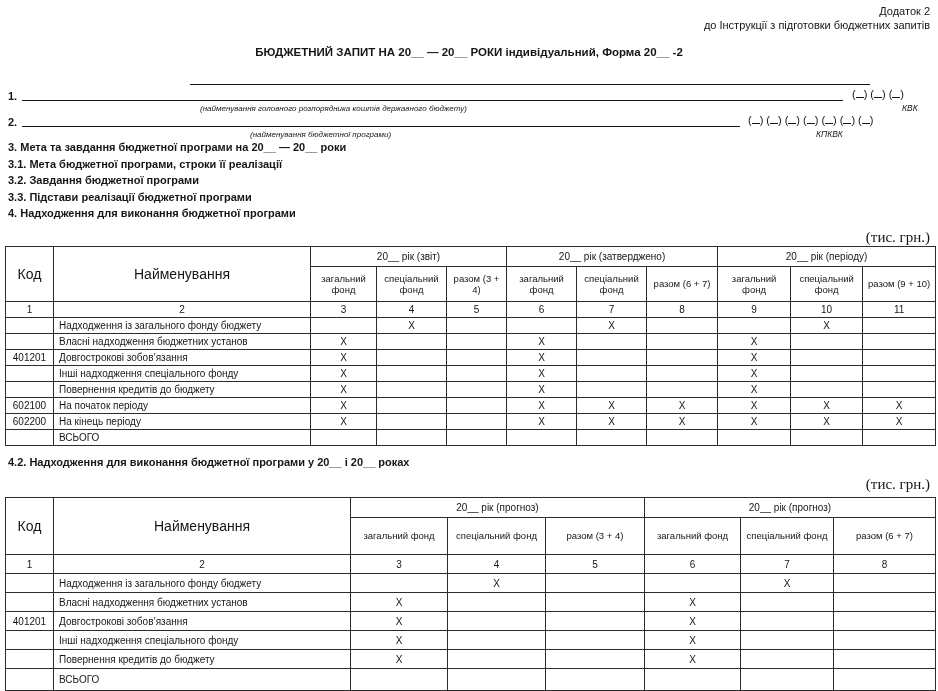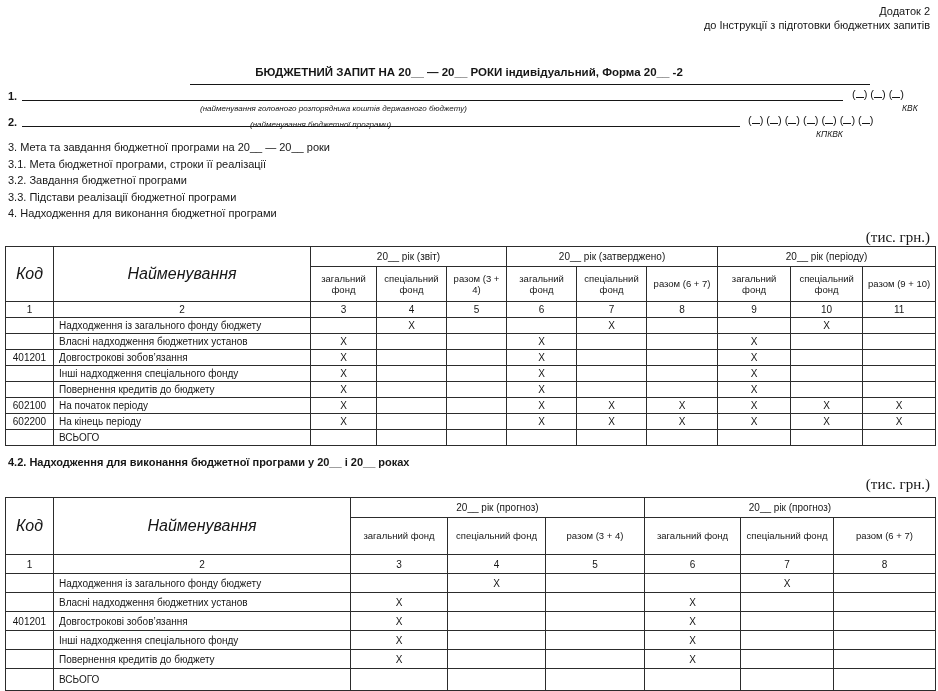--- a/index.html
+++ b/index.html
@@ -2,52 +2,52 @@
 <html><head>
 <meta charset="utf-8">
 <style>
   html,body{margin:0;padding:0;}
   body{
     width:938px;height:691px;position:relative;background:#ffffff;
     font-family:"Liberation Sans",sans-serif;color:#161616;overflow:hidden;
   }
   .abs{position:absolute;}
   .annex{top:4px;right:8px;text-align:right;font-size:11px;line-height:14px;}
-  .title{top:46px;left:0;width:938px;text-align:center;font-size:11.5px;font-weight:bold;margin-top:20px;}
+  .title{top:46px;left:0;width:938px;text-align:center;font-size:11.5px;font-weight:bold;}
   .blank-line{border-bottom:1px solid #161616;height:0;}
   .pre-line{top:84px;left:190px;width:680px;}
   .fieldnum{font-size:11px;font-weight:bold;}
   .f1-num{top:90px;left:8px;}
   .f1-line{top:100px;left:22px;width:821px;}
   .f2-num{top:116px;left:8px;}
   .f2-line{top:126px;left:22px;width:718px;}
   .caption{font-style:italic;font-size:8px;color:#161616;}
   .f1-cap{top:104px;left:200px;width:500px;}
-  .f2-cap{top:120px;left:250px;width:450px;}
+  .f2-cap{top:130px;left:250px;width:450px;}
   .boxes{font-size:11px;white-space:nowrap;letter-spacing:0;}
   .boxes .bx{margin-left:3px;}
   .bx .gap{display:inline-block;width:8px;border-bottom:1px solid #161616;height:9px;}
   .f1-boxes{top:88px;left:849px;}
   .f2-boxes{top:114px;left:745px;}
   .code-label{font-style:italic;font-size:8.5px;}
   .kvk{top:103px;left:880px;margin-left:22px;}
   .kpkvk{top:129px;left:816px;}
-  .sections{top:139px;left:8px;font-size:11px;font-weight:normal;line-height:16.5px;}
+  .sections{top:139px;left:8px;font-size:11px;font-weight:bold;line-height:16.5px;}
   .units{font-size:15px;right:8px;text-align:right;font-family:Liberation Serif, serif;}
   .units-1{top:229px;}
   .units-2{top:476px;}
   .h42{top:456px;left:8px;font-size:11px;font-weight:bold;}
   .tbl-wrap-1{top:246px;left:5px;}
   .tbl-wrap-2{top:497px;left:5px;}
   table{border-collapse:collapse;table-layout:fixed;width:930px;}
   th,td{border:1px solid #2c2c2c;padding:0 2px;text-align:center;vertical-align:middle;
         font-weight:normal;overflow:hidden;}
   thead .grp{height:19px;font-size:10px;}
   thead .sub{height:34px;font-size:9.5px;line-height:1.2;}
-  thead .head-main{font-size:16px;font-style:italic;}
+  thead .head-main{font-size:14px;}
   tr.nums td{height:15px;font-size:9.5px;}
   .t1 tbody td{height:15px;font-size:10px;}
   .t2 thead .sub{height:36px;}
   .t2 tbody td{height:18px;font-size:10px;}
   .t2 tbody tr:last-child td{height:21px;}
   td.name{text-align:left;padding-left:5px;}
 </style>
 </head>
 <body>
 

